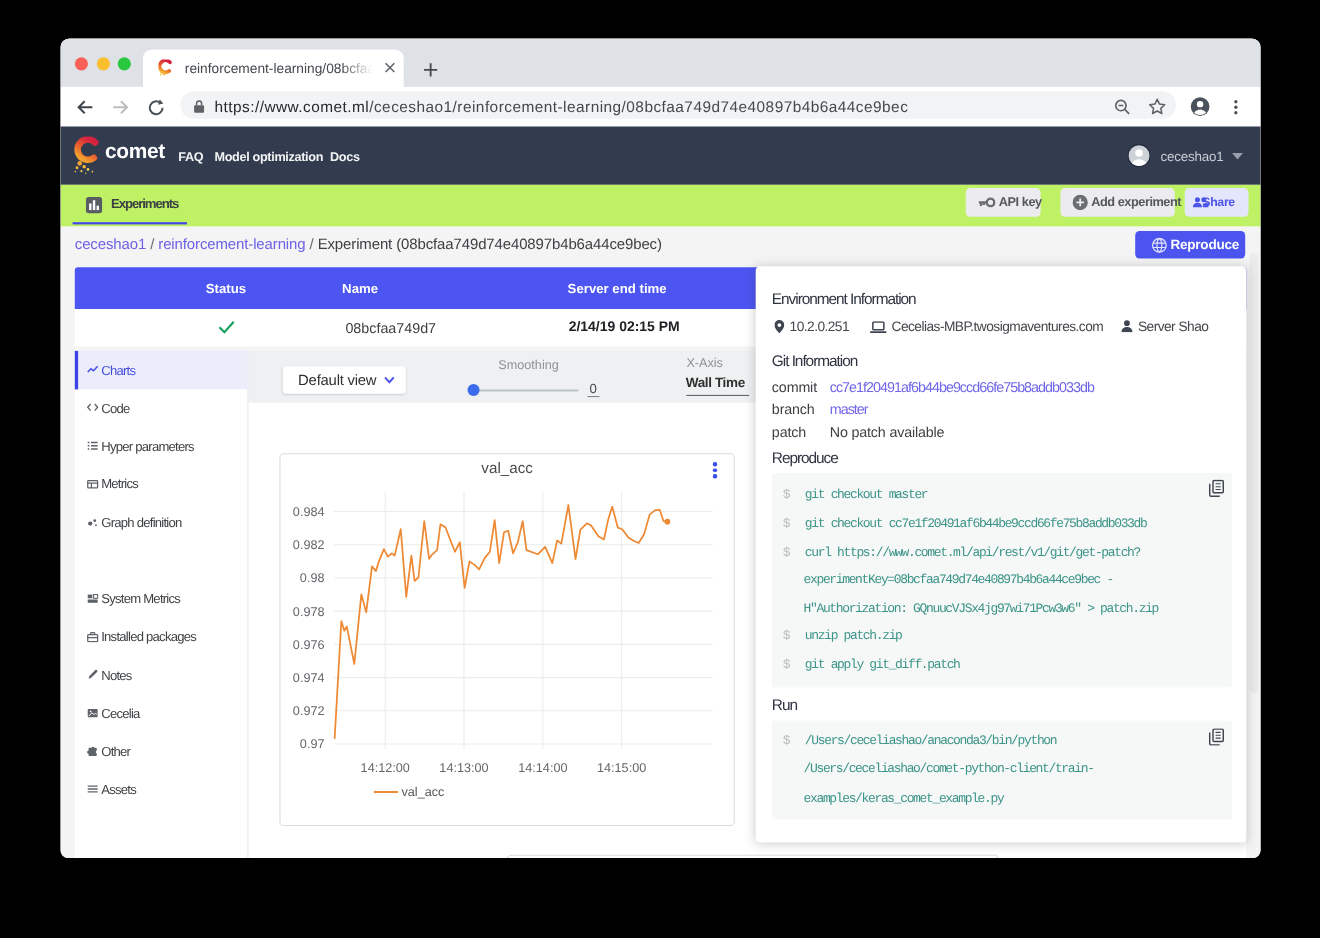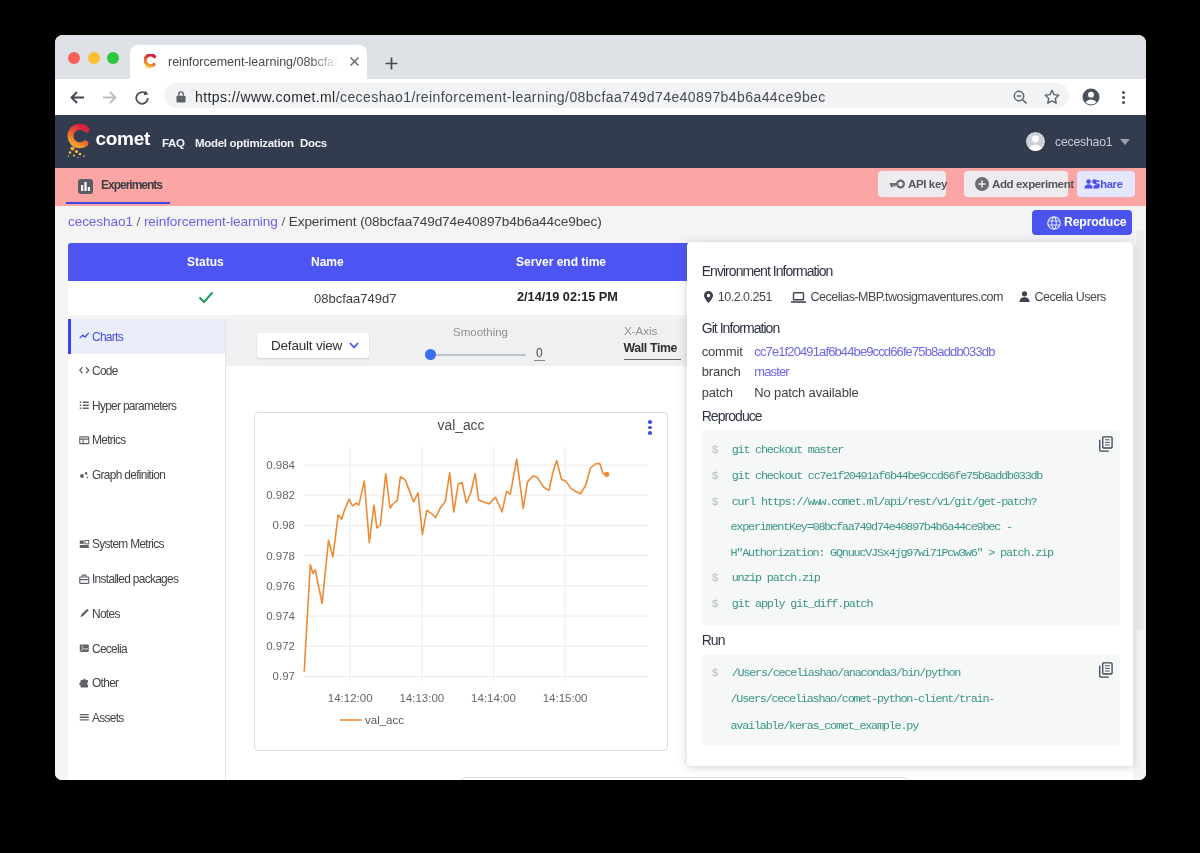--- a/index.html
+++ b/index.html
@@ -15,21 +15,21 @@
 .tabfade { left:255px; top:18px; width:36px; height:18px; background:linear-gradient(90deg,rgba(255,255,255,0),#fff 80%); }
 .urlbar { left:0; top:44px; width:1091px; height:36px; background:#fff; }
 .pill { left:109px; top:4px; width:905px; height:25px; background:#f1f3f4; border-radius:13px; }
 .url { left:140px; top:10px; font-size:14px; color:#45494e; letter-spacing:0.42px; }
 
 .navbar { left:0; top:80px; width:1091px; height:53px; background:#333b4e; }
 .cometword { left:40.5px; top:13px; color:#fff; font-size:19px; font-weight:bold; letter-spacing:-0.3px; }
 .navlink { top:21.5px; color:#f2f3f5; font-size:11.5px; font-weight:bold; letter-spacing:-0.3px; }
 .navuser { left:1000px; top:20px; color:#c7cbd3; font-size:12.2px; letter-spacing:-0.18px; }
 
-.exprow { left:0; top:133px; width:1091px; height:38px; background:#fca5a5; }
+.exprow { left:0; top:133px; width:1091px; height:38px; background:#bef264; }
 .exptext { left:46px; top:10px; font-size:12px; color:#3c4043; font-weight:bold; letter-spacing:-1px; }
 .expline { left:11px; top:33.5px; width:104px; height:2.5px; background:#4046e8; }
 .btn { top:3px; height:26px; border-radius:4px; background:#ececee; font-size:11.6px; font-weight:bold; color:#54575c; line-height:26px; white-space:nowrap; letter-spacing:-0.42px; }
 
 .content { left:0; top:171px; width:1091px; height:574px; background:#f4f4f5; }
 .crumb { left:13px; top:178.5px; font-size:13.6px; color:#6b62e6; letter-spacing:-0.1px; }
 .crumb .dark { color:#3f4043; }
 .crumb .sep { color:#6a6a6a; }
 .reprobtn { left:977px; top:175px; width:100px; height:25px; background:#4b54ee; border-radius:4px; color:#fff; font-size:12.3px; font-weight:bold; line-height:25px; letter-spacing:-0.2px; }
 .thead { left:13px; top:207.5px; width:1065px; height:38px; background:#4c55f2; border-radius:3px 3px 0 0; color:#fff; font-size:12px; font-weight:bold; }
@@ -353,21 +353,21 @@
   <div class="envrow" style="left:31.3px;top:48.5px">10.2.0.251</div>
   <svg class="ab" style="left:104.4px;top:50.5px" width="15" height="11" viewBox="0 0 15 11">
         <rect x="2.5" y="0.8" width="10" height="7" rx="0.8" fill="none" stroke="#3e4450" stroke-width="1.4"></rect>
         <path d="M0 10 H15" stroke="#3e4450" stroke-width="1.6"></path>
       </svg>
   <div class="envrow" style="left:124px;top:48.5px">Cecelias-MBP.twosigmaventures.com</div>
   <svg class="ab" style="left:332px;top:49.5px" width="11" height="11" viewBox="0 0 11 11">
         <circle cx="5.5" cy="2.8" r="2.6" fill="#3e4450"></circle>
         <path d="M0.5 11 C0.5 7.6 3 6.2 5.5 6.2 C8 6.2 10.5 7.6 10.5 11 Z" fill="#3e4450"></path>
       </svg>
-  <div class="envrow" style="left:348px;top:48.5px">Cecelia Users</div>
+  <div class="envrow" style="left:348px;top:48.5px">Server Shao</div>
   <h3 style="left:15.2px;top:78.5px">Git Information</h3>
   <div class="kv" style="left:15.2px;top:102.5px">commit</div>
   <div class="kv" style="left:67.8px;top:102.5px"><a>cc7e1f20491af6b44be9ccd66fe75b8addb033db</a></div>
   <div class="kv" style="left:15.2px;top:122.5px">branch</div>
   <div class="kv" style="left:67.8px;top:122.5px"><a>master</a></div>
   <div class="kv" style="left:15.2px;top:143px">patch</div>
   <div class="kv" style="left:67.8px;top:143px">No patch available</div>
   <h3 style="left:15.2px;top:166px">Reproduce</h3>
   <div class="codeblock" style="top:188.5px;width:418px;height:195px">
     <div class="cline" style="left:9.6px;top:12.5px"><span class="d">$</span>git checkout master</div>
@@ -380,21 +380,21 @@
     <svg style="position:absolute;left:397px;top:6px" width="14" height="16" viewBox="0 0 15 17">
           <rect x="4" y="0.8" width="10" height="12" rx="1" fill="none" stroke="#3e4450" stroke-width="1.4"></rect>
           <path d="M10.5 16.2 H2 A1.2 1.2 0 0 1 0.8 15 V4" fill="none" stroke="#3e4450" stroke-width="1.4"></path>
           <path d="M6.5 4 H11.5 M6.5 6.8 H11.5 M6.5 9.6 H11.5" stroke="#3e4450" stroke-width="1"></path>
         </svg>
   </div>
   <h3 style="left:15.2px;top:390.8px">Run</h3>
   <div class="codeblock" style="top:413.5px;width:418px;height:90px">
     <div class="cline" style="left:9.6px;top:10.5px"><span class="d">$</span>/Users/ceceliashao/anaconda3/bin/python</div>
     <div class="cline nod" style="top:37px">/Users/ceceliashao/comet-python-client/train-</div>
-    <div class="cline nod" style="top:63.5px">available/keras_comet_example.py</div>
+    <div class="cline nod" style="top:63.5px">examples/keras_comet_example.py</div>
     <svg style="position:absolute;left:397px;top:7px" width="14" height="16" viewBox="0 0 15 17">
           <rect x="4" y="0.8" width="10" height="12" rx="1" fill="none" stroke="#3e4450" stroke-width="1.4"></rect>
           <path d="M10.5 16.2 H2 A1.2 1.2 0 0 1 0.8 15 V4" fill="none" stroke="#3e4450" stroke-width="1.4"></path>
           <path d="M6.5 4 H11.5 M6.5 6.8 H11.5 M6.5 9.6 H11.5" stroke="#3e4450" stroke-width="1"></path>
         </svg>
   </div>
 </div>
 </div>
 
 </body></html>

